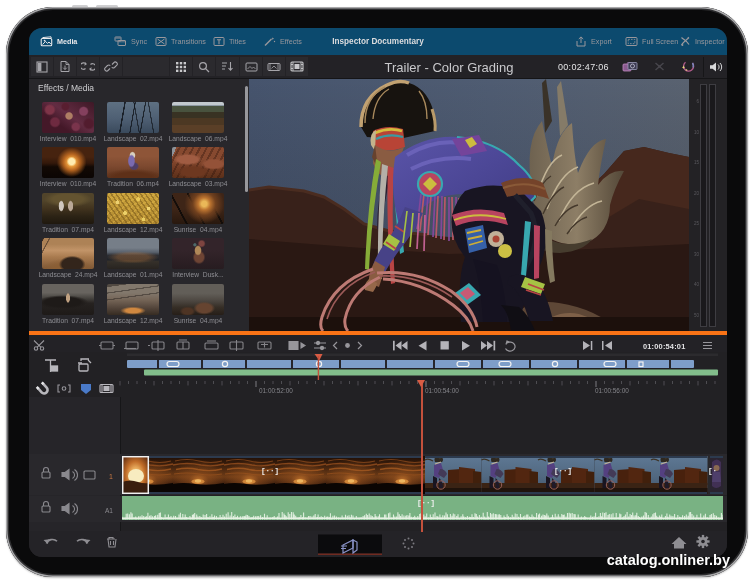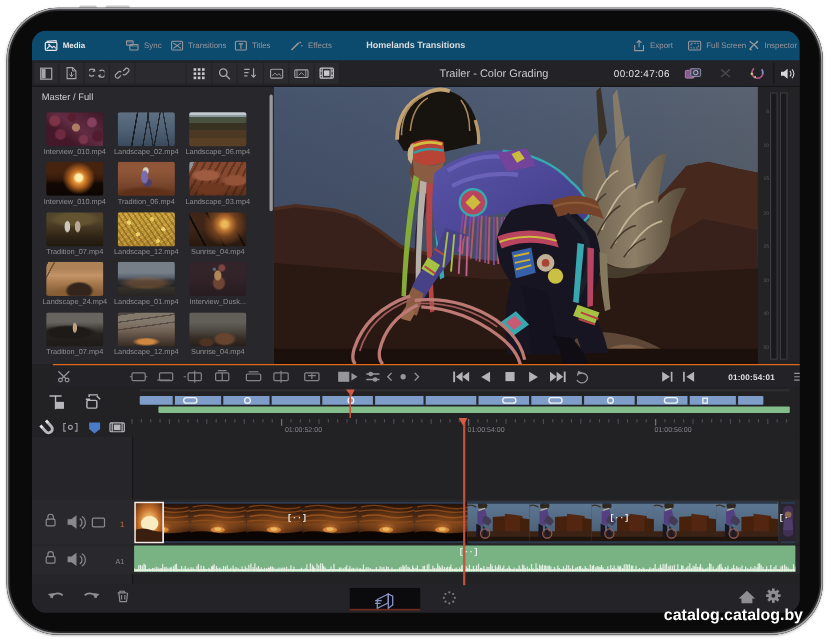--- a/index.html
+++ b/index.html
@@ -10,32 +10,32 @@
 .btn-top { position:absolute; top:5px; height:3px; background:#cfcfd1; border-radius:2px; }
 .screen { position:absolute; left:23px; top:21px; width:698px; height:529px; border-radius:13px; overflow:hidden; background:#222124; }
 .watermark { position:absolute; right:18px; bottom:9px; color:#fff; font-weight:bold; font-size:14.5px; letter-spacing:0px; }
 
 .topbar { position:absolute; left:0; top:0; width:698px; height:27px; background:#0c4a6e;text-decoration:underline; }
 .toolbar2 { position:absolute; left:0; top:27px; width:698px; height:24px; background:#232226; border-bottom:1px solid #151517; }
 .content { position:absolute; left:0; top:51px; width:698px; height:252px; }
 .mediapool { position:absolute; left:0; top:0; width:220px; height:252px; background:#28272b; }
 .viewer { position:absolute; left:220px; top:0; width:440px; height:252px; background:#42516a; }
 .meters { position:absolute; left:660px; top:0; width:38px; height:252px; background:#232225; }
-.transport { position:absolute; left:0; top:303px; width:698px; height:21px; background:#232226; border-top:1px solid #f97316;margin-left:19px; }
+.transport { position:absolute; left:0; top:303px; width:698px; height:21px; background:#232226; border-top:4px solid #f97316; }
 .tltop { position:absolute; left:0; top:324px; width:698px; height:28px; background:#222124; }
 .rulerrow { position:absolute; left:0; top:352px; width:698px; height:17px; background:#222124; }
 .tracks { position:absolute; left:0; top:369px; width:698px; height:134px; background:#222124; }
 .bottombar { position:absolute; left:0; top:503px; width:698px; height:26px; background:#242327; }
 
 .tb-item { position:absolute; top:0; height:27px; display:flex; align-items:center; gap:4px; color:#98979c; font-size:7.2px; }
 .tb-item.sel { color:#e8e8ea; }
 .tb-title { position:absolute; top:0; height:27px; display:flex; align-items:center; color:#dcdcde; font-size:8.2px; font-weight:bold; }
 
 .t2-box { position:absolute; top:2px; height:19px; background:#2b2a2e; display:flex; align-items:center; justify-content:center; }
-.t2-text { position:absolute; top:0; height:24px; display:flex; align-items:center; color:#c9c9cc; font-size:10px; }
+.t2-text { position:absolute; top:0; height:24px; display:flex; align-items:center; color:#c9c9cc; font-size:13px; }
 .timecode { color:#e4e4e6; font-size:9px; font-weight:normal; letter-spacing:.3px; }
 
 .mp-head { position:absolute; left:9px; top:4px; color:#cfcfd2; font-size:8.5px; }
 .thumb { position:absolute; width:52px; height:31px; border-radius:2px; overflow:hidden; }
 .tlabel { position:absolute; width:64px; text-align:center; color:#8e8e93; font-size:6.7px; white-space:nowrap; overflow:hidden; }
 .scrollv { position:absolute; right:1px; width:3px; background:#98989c; border-radius:2px; }
 svg.icon { display:block; }
 .hr-sep { position:absolute; background:#161618; }
 </style>
 </head>
@@ -78,21 +78,21 @@
               <path d="M4 3.8h4M6 3.8v4.5" stroke="#98979c" stroke-width="1.1"></path>
             </svg>
           Titles</div>
         <div class="tb-item" style="left:234px;justify-content:flex-end;">
           <svg class="icon" width="13" height="11" viewBox="0 0 13 11">
               <path d="M2 9.5 L8.5 3" stroke="#98979c" stroke-width="1.4"></path>
               <path d="M9.8 1.2l.4 1.1 1.1.4-1.1.4-.4 1.1-.4-1.1-1.1-.4 1.1-.4z" fill="#98979c"></path>
               <circle cx="11.5" cy="5.5" r=".7" fill="#98979c"></circle>
             </svg>
           Effects</div>
-        <div class="tb-title" style="left:0;width:698px;justify-content:center;">Homelands Transitions</div>
+        <div class="tb-title" style="left:0;width:698px;justify-content:center;">Inspector Documentary</div>
         <div class="tb-item" style="left:546px;">
           <svg class="icon" width="12" height="12" viewBox="0 0 12 12">
               <path d="M2 5v5h8V5" fill="none" stroke="#98979c" stroke-width="1"></path>
               <path d="M6 1v6M3.8 3 L6 .9 L8.2 3" fill="none" stroke="#98979c" stroke-width="1"></path>
             </svg>
           Export</div>
         <div class="tb-item" style="left:596px;">
           <svg class="icon" width="13" height="11" viewBox="0 0 13 11">
               <rect x="1" y="1.5" width="11" height="8" rx="1" fill="none" stroke="#98979c" stroke-width="1"></rect>
               <rect x="3.2" y="3.4" width="6.6" height="4.2" fill="none" stroke="#98979c" stroke-width=".8" stroke-dasharray="1.6 1.2"></rect>
@@ -207,21 +207,21 @@
         <div class="hr-sep" style="left:674px;top:2px;width:1px;height:20px;"></div>
         <div class="t2-box" style="left:676px;width:22px;background:none;">
           <svg class="icon" width="14" height="12" viewBox="0 0 14 12">
               <path d="M1 4.2h2.6L7 1.4v9.2L3.6 7.8H1z" fill="#d8d8da"></path>
               <path d="M9 3.5 A3.4 3.4 0 0 1 9 8.5 M11 2 A5.6 5.6 0 0 1 11 10" fill="none" stroke="#d8d8da" stroke-width="1"></path>
             </svg>
           </div>
       </div>
       <div class="content">
         <div class="mediapool" id="mediapool">
-          <div class="mp-head">Master / Full</div>
+          <div class="mp-head">Effects / Media</div>
           <div class="scrollv" style="top:7px;height:106px;"></div>
 
           <div class="thumb" style="left:13px;top:23px;background:
             radial-gradient(circle at 52% 45%, #ae7e64 0 10%, rgba(120,40,60,0) 13%),
             radial-gradient(circle at 15% 25%, #7e3448 0 8%, rgba(0,0,0,0) 12%),
             radial-gradient(circle at 45% 15%, #581e30 0 8%, rgba(0,0,0,0) 12%),
             radial-gradient(circle at 80% 30%, #84405e 0 8%, rgba(0,0,0,0) 11%),
             radial-gradient(circle at 25% 65%, #6e2a40 0 9%, rgba(0,0,0,0) 13%),
             radial-gradient(circle at 65% 80%, #7a344c 0 8%, rgba(0,0,0,0) 12%),
             radial-gradient(circle at 90% 70%, #521c2e 0 8%, rgba(0,0,0,0) 12%),
@@ -775,15 +775,15 @@
                 <rect x="-1.2" y="-6.6" width="2.4" height="13.2" transform="rotate(45)"></rect>
                 <rect x="-1.2" y="-6.6" width="2.4" height="13.2" transform="rotate(-45)"></rect>
               </g>
             <circle r="1.8" fill="#242327"></circle>
           </g>
         </svg>
       </div>
       <div style="position:absolute;left:392.3px;top:352px;width:1.5px;height:152px;background:#c4513c;z-index:5;"></div>
       <div style="position:absolute;left:388px;top:352px;width:0;height:0;border-left:4.5px solid transparent;border-right:4.5px solid transparent;border-top:7px solid #d85c44;z-index:5;"></div>
     </div>
-    <div class="watermark">catalog.catalog.by</div>
+    <div class="watermark">catalog.onliner.by</div>
   </div>
 </div>
 
 </body></html>

